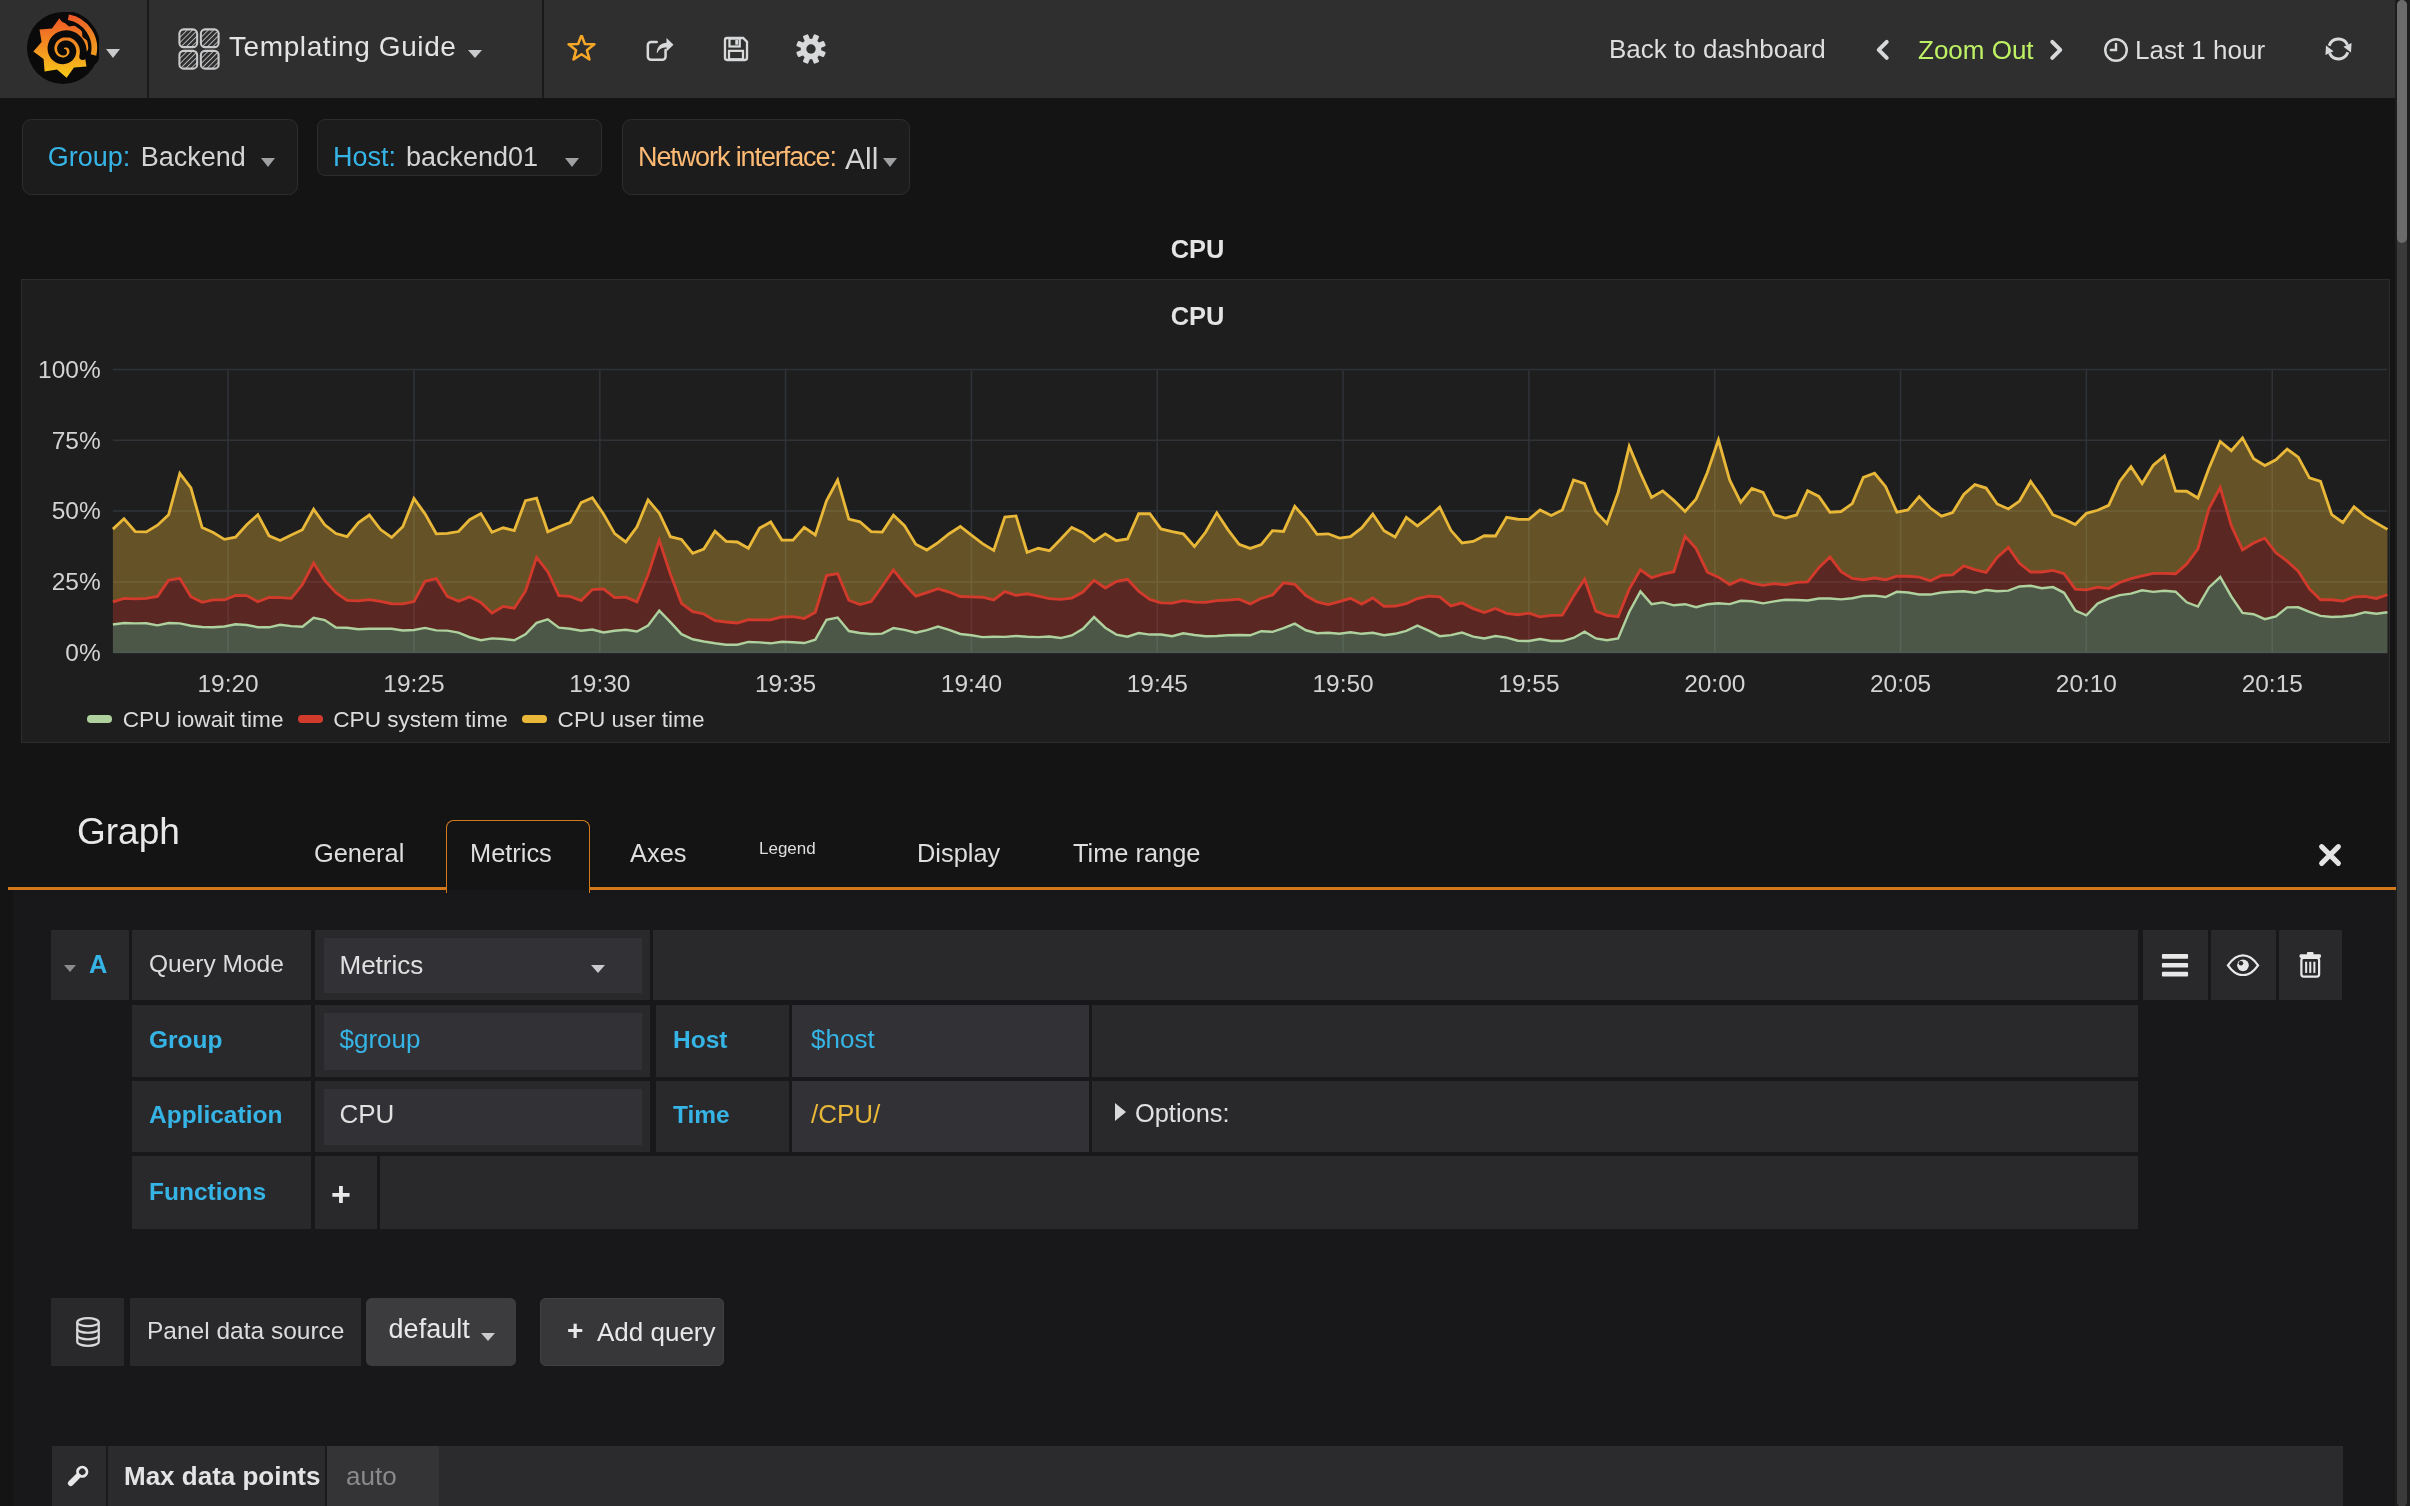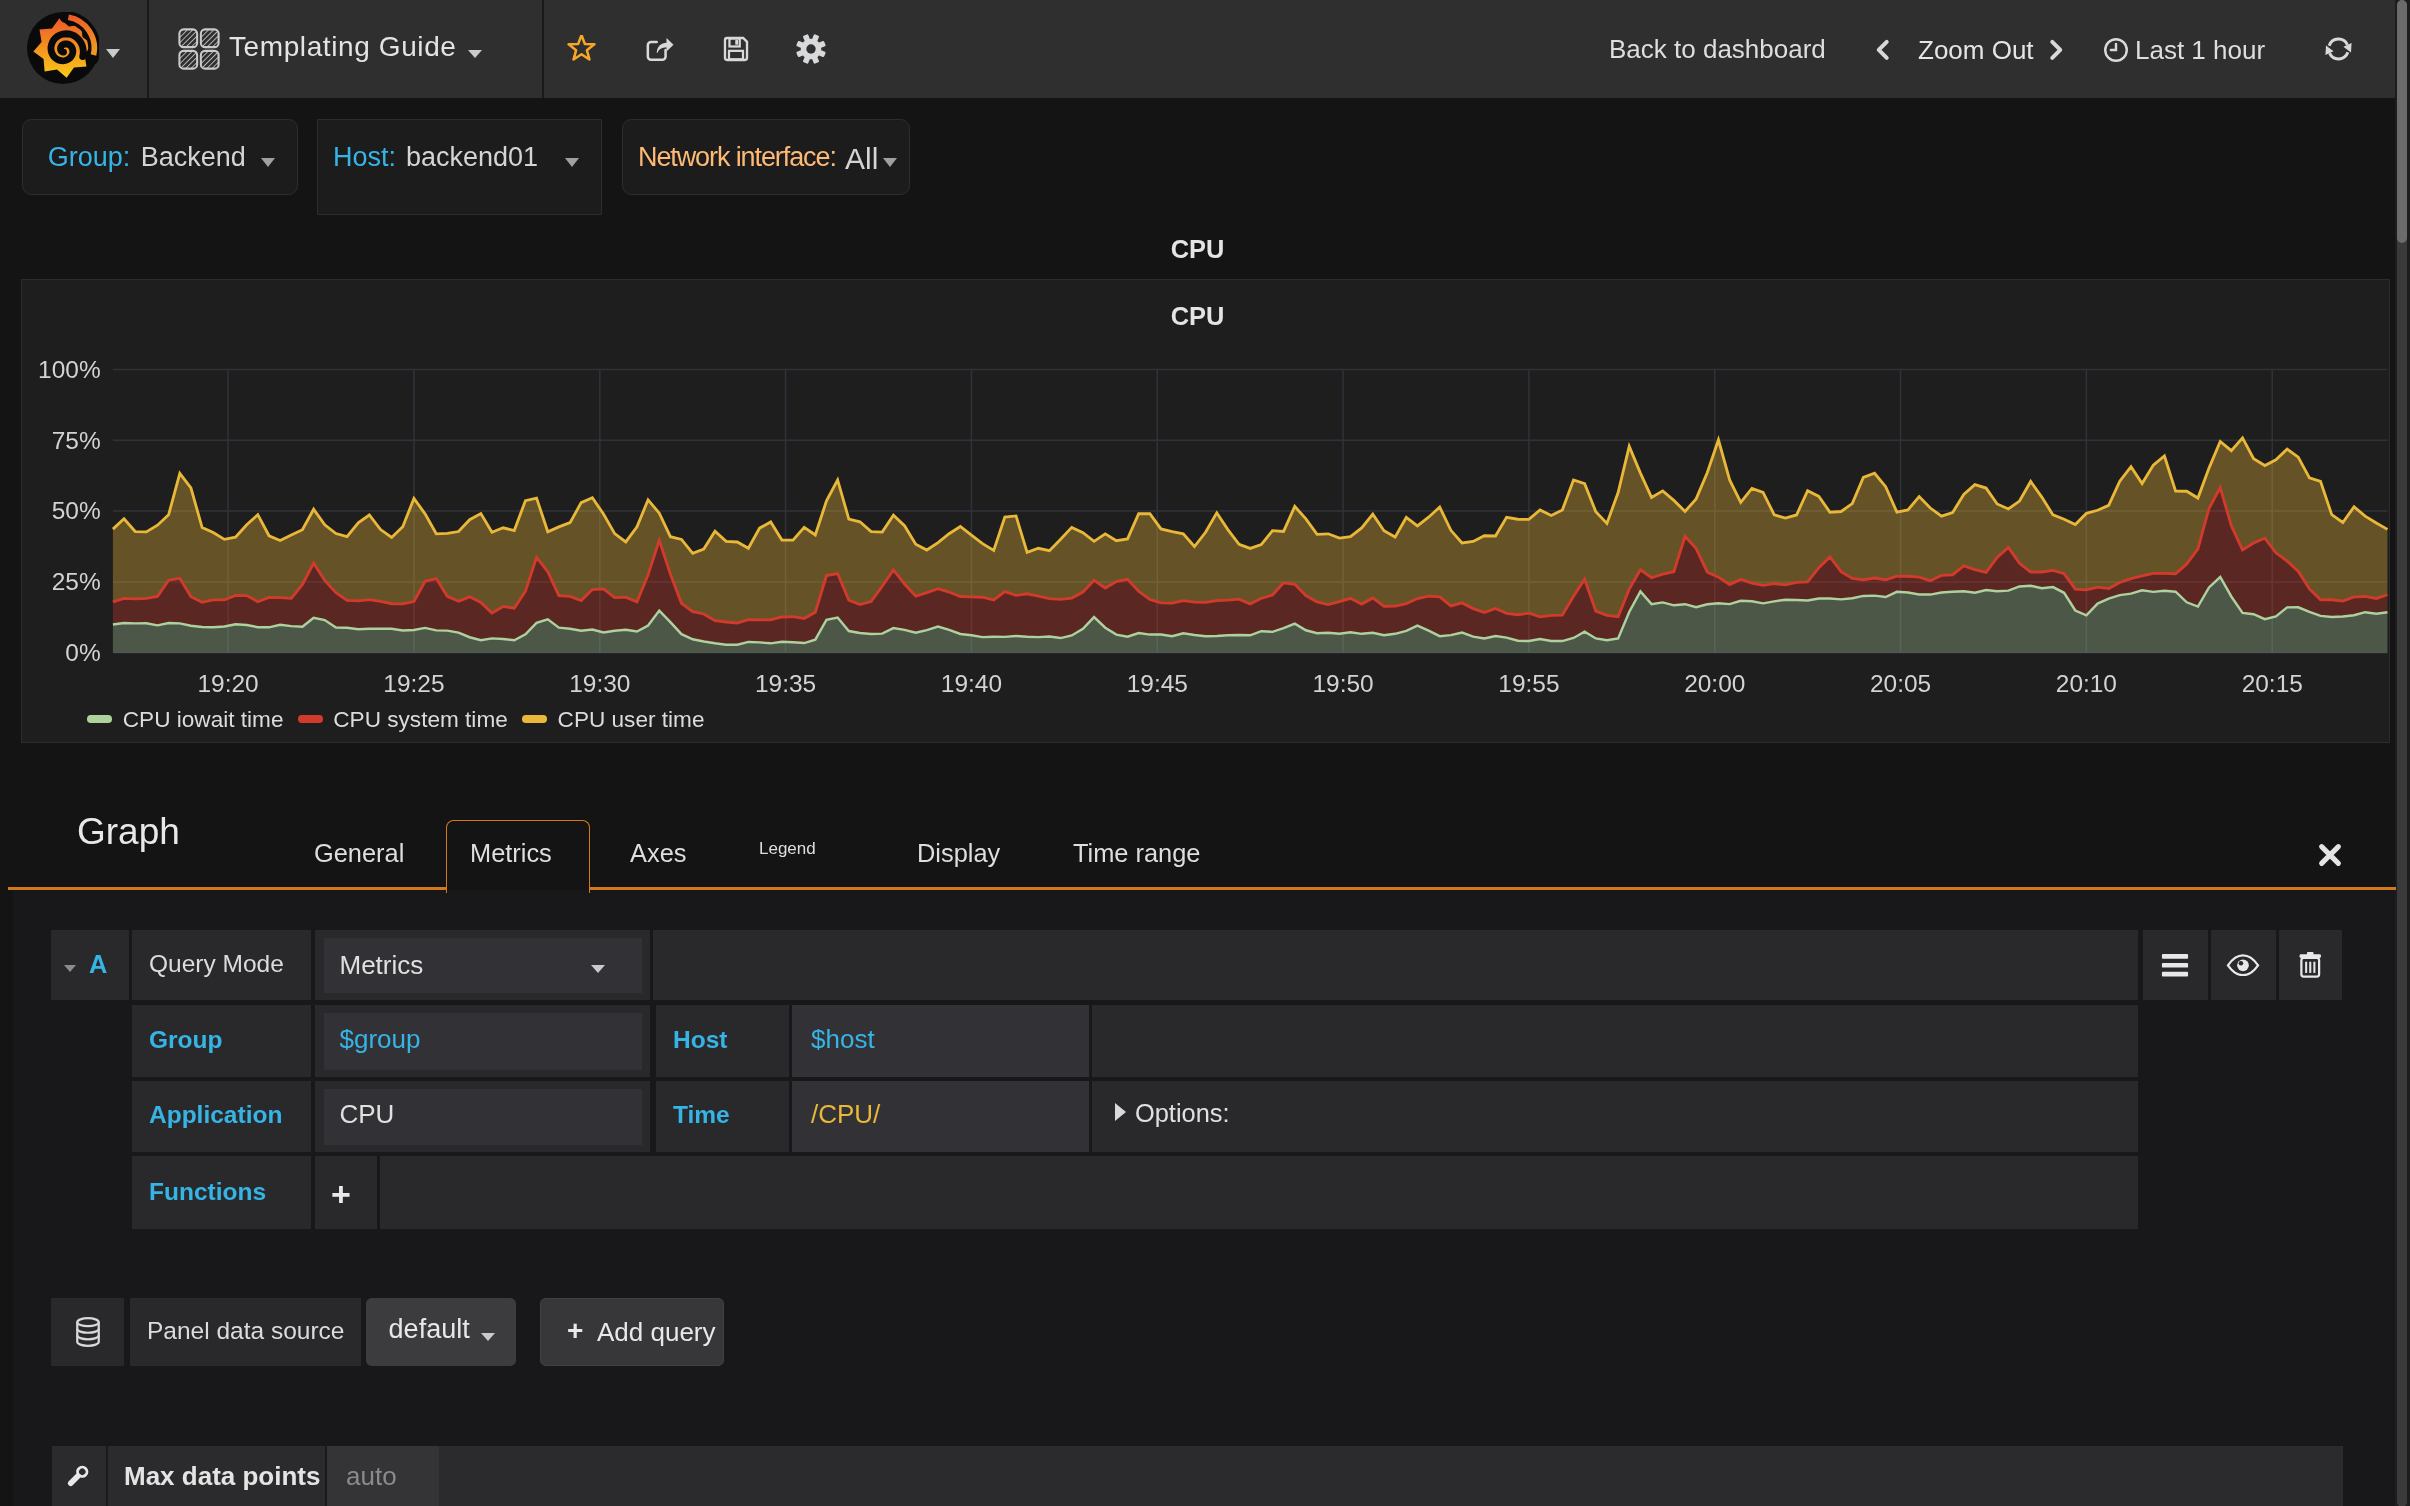--- a/index.html
+++ b/index.html
@@ -67,21 +67,21 @@
         <rect x="-3" y="-16" width="6" height="8" rx="1.2" fill="#d8d9da" transform="rotate(292.5)"></rect>
         <rect x="-3" y="-16" width="6" height="8" rx="1.2" fill="#d8d9da" transform="rotate(337.5)"></rect>
         <circle r="11" fill="#d8d9da"></circle>
         <circle r="5" fill="#2f2f30"></circle>
       </g>
     </svg></div>
 <div class="abs" style="left:1609px;top:34px;font-size:26px;color:#dededf;white-space:nowrap">Back to dashboard</div>
 <div class="abs" style="left:1874px;top:39px"><svg width="17" height="21.7" viewBox="0 0 18 23" style="">
       <path d="M13.5 3 L5 11.5 L13.5 20" fill="none" stroke="#d8d9da" stroke-width="4.2" stroke-linecap="round" stroke-linejoin="round"></path>
     </svg></div>
-<div class="abs" style="left:1918px;top:35px;font-size:26px;color:#e5e5e5;white-space:nowrap">Zoom Out</div>
+<div class="abs" style="left:1918px;top:35px;font-size:26px;color:#bef264;white-space:nowrap">Zoom Out</div>
 <div class="abs" style="left:2048px;top:39px"><svg width="17" height="21.7" viewBox="0 0 18 23" style="">
       <path d="M4.5 3 L13 11.5 L4.5 20" fill="none" stroke="#d8d9da" stroke-width="4.2" stroke-linecap="round" stroke-linejoin="round"></path>
     </svg></div>
 <div class="abs" style="left:2103px;top:37px"><svg width="26" height="26" viewBox="0 0 28 28" style="">
       <circle cx="14" cy="14" r="11.6" fill="none" stroke="#d8d9da" stroke-width="2.6"></circle>
 <path d="M14 7.5 V14 H8.5" fill="none" stroke="#d8d9da" stroke-width="2.6" stroke-linecap="round"></path>
     </svg></div>
 <div class="abs" style="left:2135px;top:35px;font-size:26px;color:#dededf;white-space:nowrap">Last 1 hour</div>
 <div class="abs" style="left:2324px;top:35px"><svg width="29" height="28" viewBox="0 0 31 30" style="">
       <path d="M 5.5 11.4 A 10.6 10.6 0 0 1 25.1 10.5" fill="none" stroke="#d8d9da" stroke-width="3.2"></path>
@@ -90,21 +90,21 @@
 <polygon points="2.1,11.3 10.2,17.5 1.5,21.5" fill="#d8d9da"></polygon>
     </svg></div>
 <div class="abs" style="left:2395px;top:0;width:15px;height:1507px;background:#1d1d1d"></div>
 <div class="abs" style="left:2397px;top:0;width:10.4px;height:1507px;background:#3a3a3a;border-radius:5.6px"></div>
 <div class="abs" style="left:2397px;top:0;width:10.4px;height:243px;background:#6b6b6b;border-radius:5.6px"></div>
 <div class="abs" style="left:21.7px;top:119px;width:276px;height:76px;background:#1c1c1d;border:1.9px solid #2d2d2e;border-radius:9.4px">
     <span style="position:absolute;left:15px;top:21.7px;font-size:27px;color:#36b4e5;white-space:nowrap;margin-left:10px;">Group:</span>
     <span style="position:absolute;left:118px;top:21.7px;font-size:27px;color:#d4d4d4;white-space:nowrap">Backend</span>
     <span style="position:absolute;left:238px;top:32px"><span style="display:inline-block;width:0;height:0;border-left:7.5px solid transparent;border-right:7.5px solid transparent;border-top:9.4px solid #9fa0a2;vertical-align:middle"></span></span>
   </div>
-<div class="abs" style="left:317px;top:119px;width:285px;height:96px;background:#1c1c1d;border:1.9px solid #2d2d2e;border-radius:1px">
+<div class="abs" style="left:317px;top:119px;width:285px;height:57px;background:#1c1c1d;border:1.9px solid #2d2d2e;border-radius:8px">
     <span style="position:absolute;left:15px;top:21.7px;font-size:27px;color:#36b4e5;white-space:nowrap;">Host:</span>
     <span style="position:absolute;left:88px;top:21.7px;font-size:27px;color:#d4d4d4;white-space:nowrap">backend01</span>
     <span style="position:absolute;left:247px;top:32px"><span style="display:inline-block;width:0;height:0;border-left:7.5px solid transparent;border-right:7.5px solid transparent;border-top:9.4px solid #9fa0a2;vertical-align:middle"></span></span>
   </div>
 <div class="abs" style="left:622px;top:119px;width:288px;height:76px;background:#1c1c1d;border:1.9px solid #2d2d2e;border-radius:9.4px">
     <span style="position:absolute;left:15px;top:21.7px;font-size:27px;color:#fdba74;white-space:nowrap;letter-spacing:-1.1px">Network interface:</span>
     <span style="position:absolute;left:222px;top:21.7px;font-size:30px;color:#d4d4d4;white-space:nowrap">All</span>
     <span style="position:absolute;left:260px;top:32px"><span style="display:inline-block;width:0;height:0;border-left:7.5px solid transparent;border-right:7.5px solid transparent;border-top:9.4px solid #9fa0a2;vertical-align:middle"></span></span>
   </div>
 <div class="abs" style="left:0;top:235px;width:2395px;text-align:center;font-size:25.4px;font-weight:bold;color:#e4e4e4">CPU</div>

